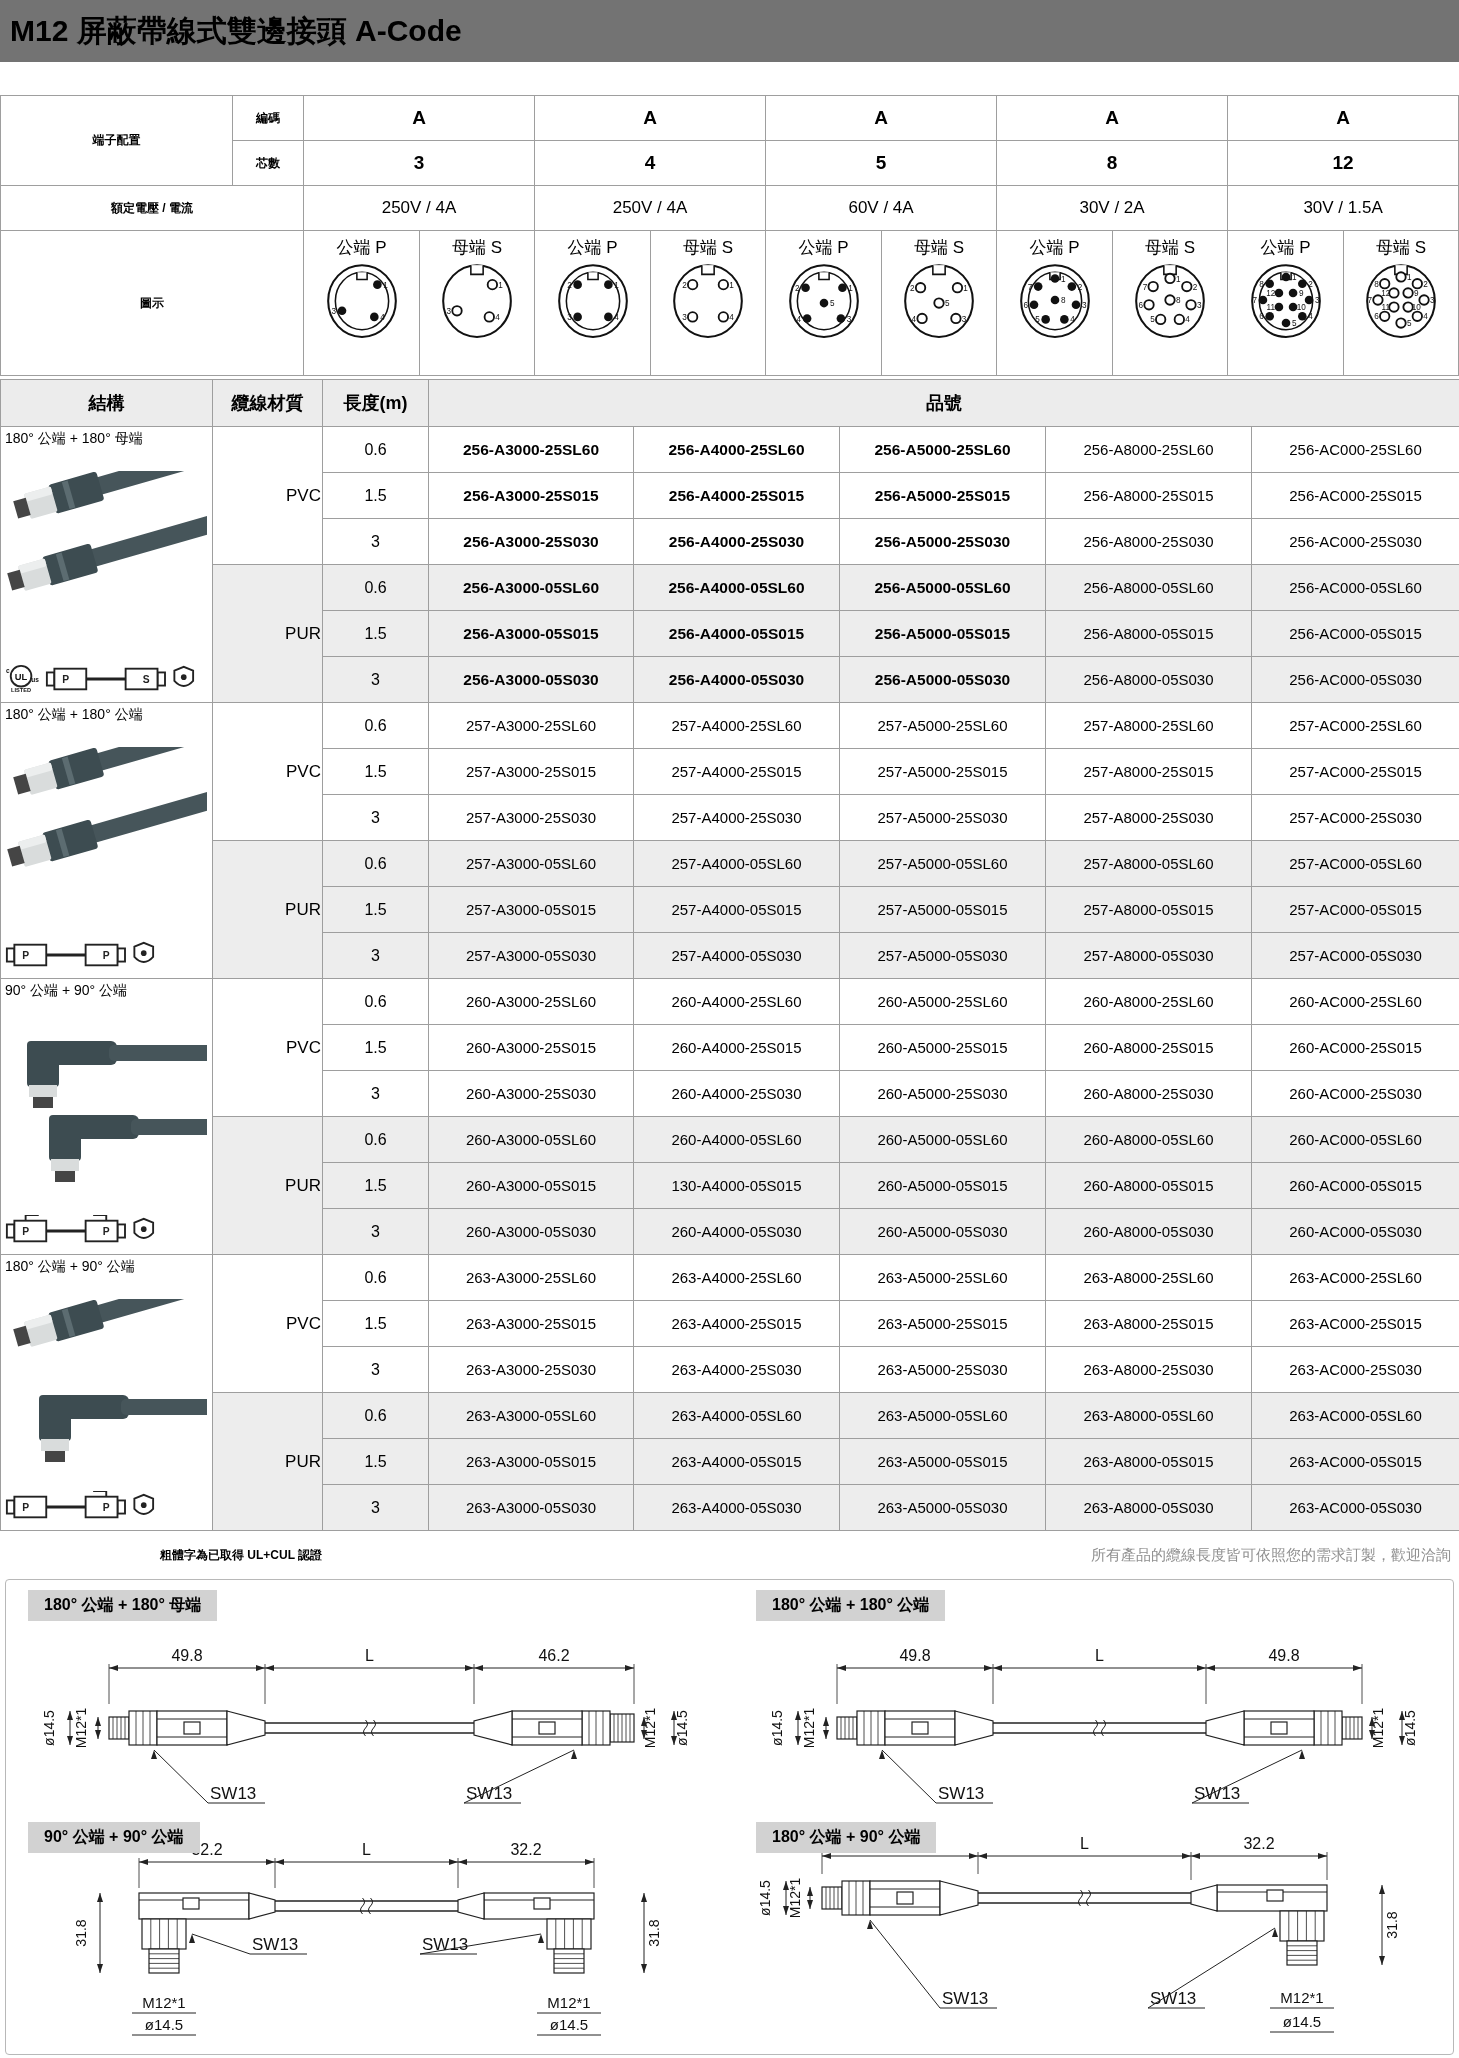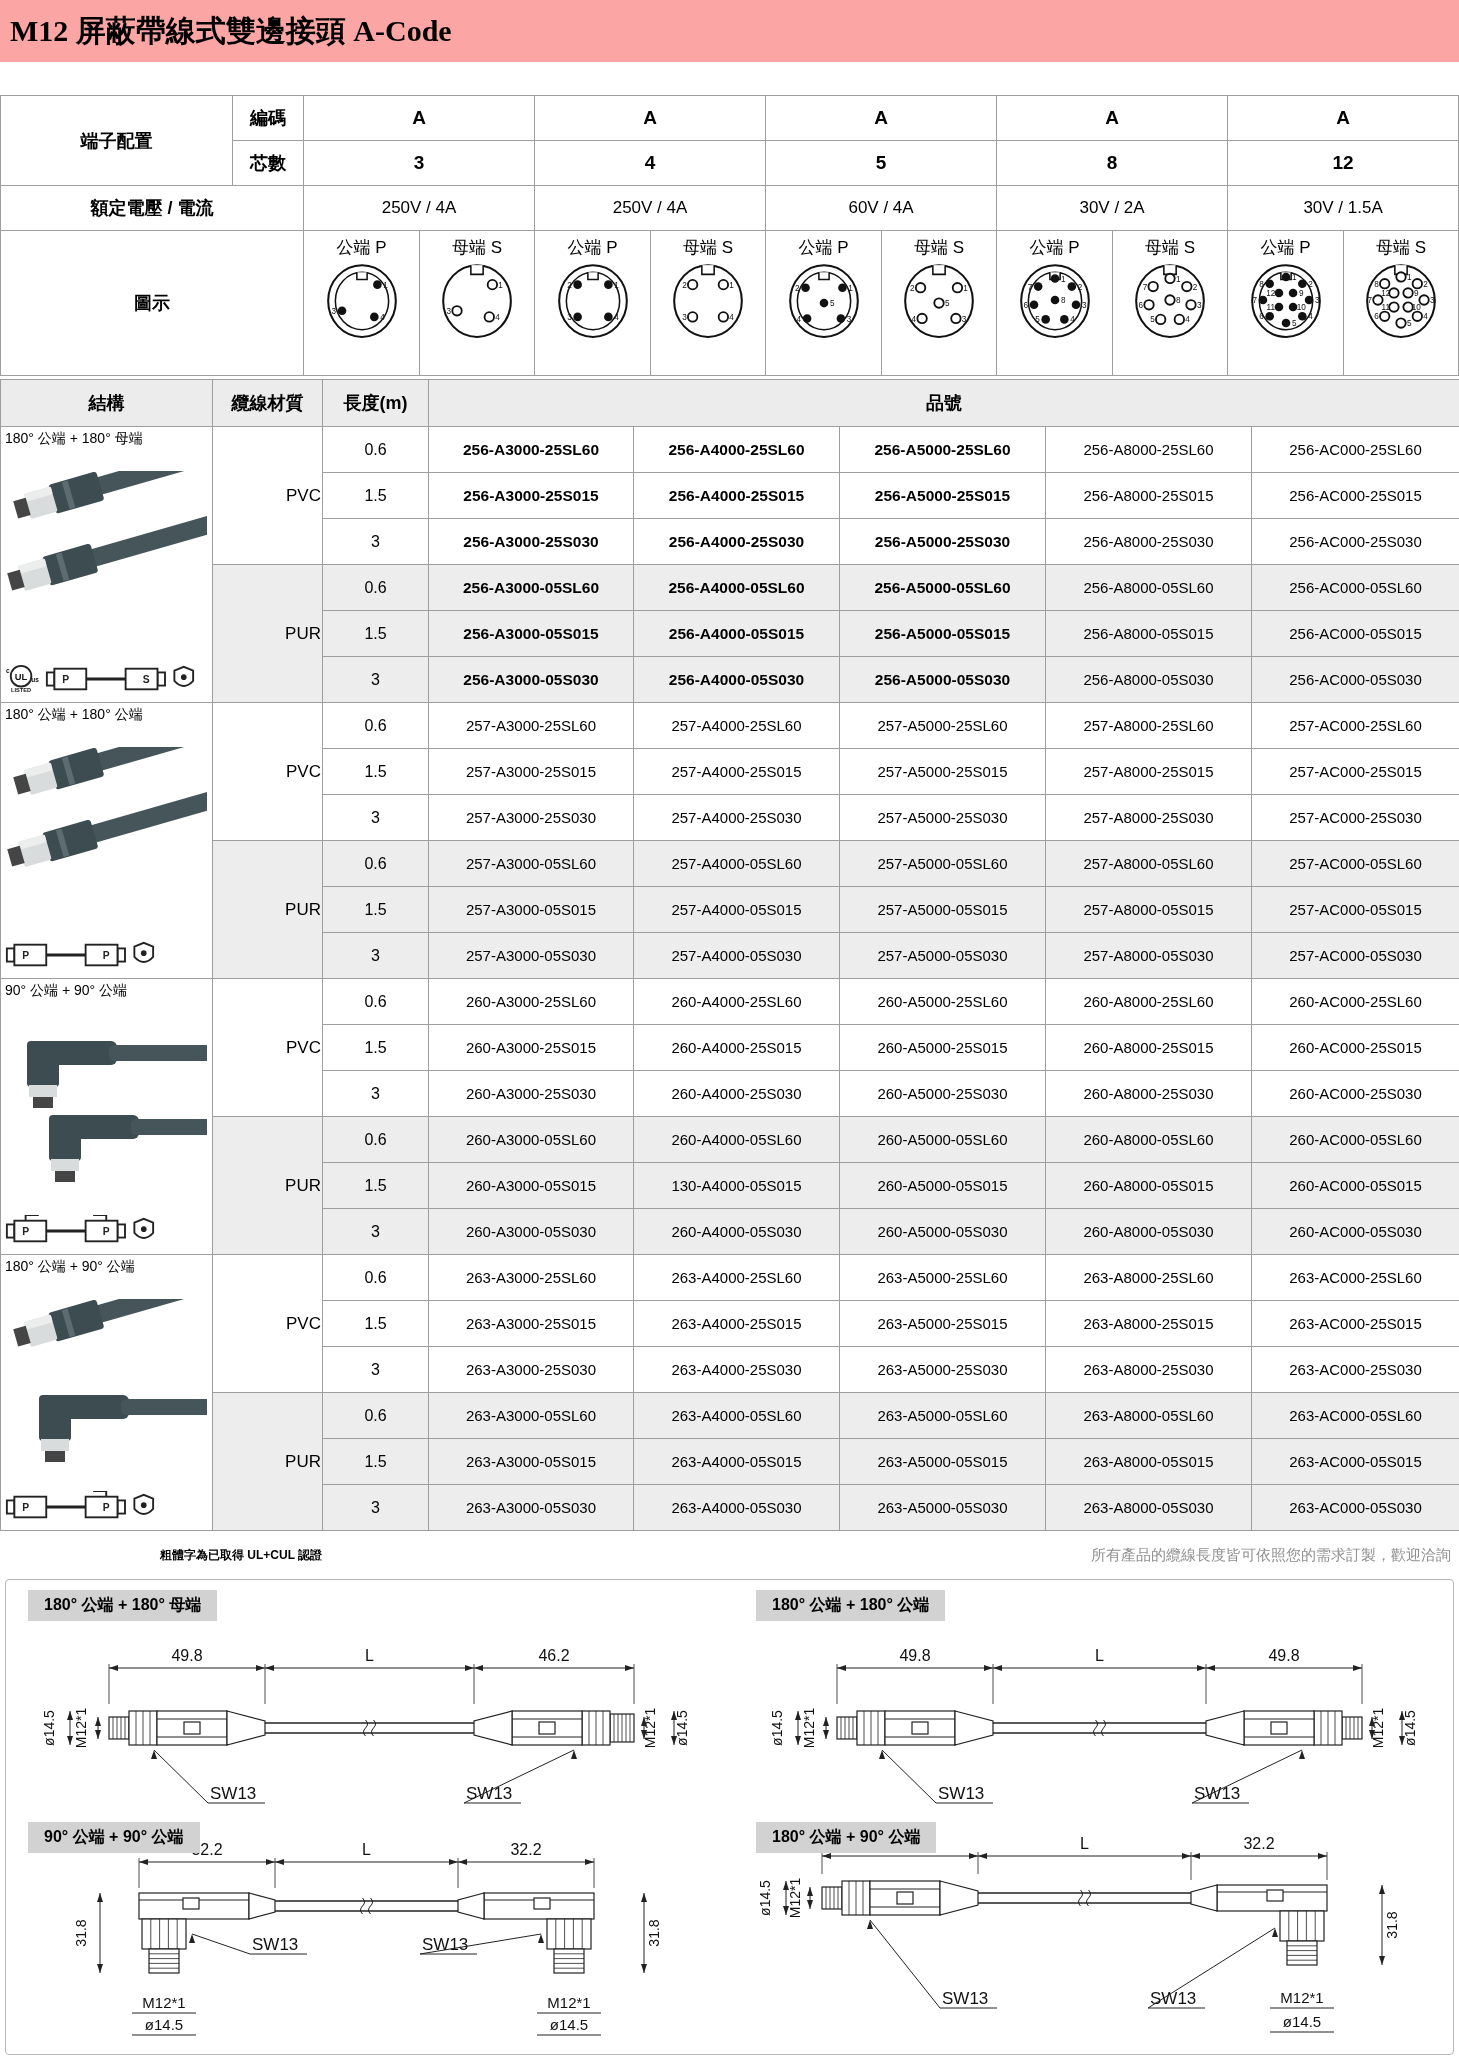--- a/index.html
+++ b/index.html
@@ -1,22 +1,22 @@
 <!DOCTYPE html>
 <html><head>
 <meta charset="utf-8">
 <style>
   html,body{margin:0;padding:0;background:#fff;}
   body{width:1459px;font-family:"Liberation Sans","DejaVu Sans",sans-serif;color:#000;}
-  .title-bar{background:#fca5a5;height:62px;line-height:62px;font-size:30px;font-weight:bold;padding-left:10px;box-sizing:border-box;font-family:Liberation Serif, serif;}
+  .title-bar{background:#737373;height:62px;line-height:62px;font-size:30px;font-weight:bold;padding-left:10px;box-sizing:border-box;}
   .gap{height:33px;}
   table{border-collapse:collapse;table-layout:fixed;width:1459px;}
   td{border:1px solid #9e9e9e;box-sizing:border-box;overflow:hidden;}
   
-  .top-table .lbl{font-weight:bold;font-size:18px;text-align:center;vertical-align:middle;}
+  .top-table .lbl{font-weight:bold;font-size:12px;text-align:center;vertical-align:middle;}
   .top-table .val{font-weight:bold;font-size:19px;text-align:center;vertical-align:middle;}
   .top-table .rating{font-size:17px;text-align:center;vertical-align:middle;}
   .top-table tr.r45{height:45px;}
   .top-table tr.diag-row{height:145px;}
   .diag-cell{vertical-align:top;text-align:center;padding:2px 0 0 0;}
   .diag-label{font-size:17px;margin:3px 0 0 0;}
   .pin-diagram{width:82px;height:82px;display:block;margin:0 auto;}
   
   .main-table{margin-top:3px;border-radius:17px;}
   .main-table tr.hdr td{background:#ececec;font-weight:bold;font-size:18px;height:47px;text-align:center;vertical-align:middle;}

